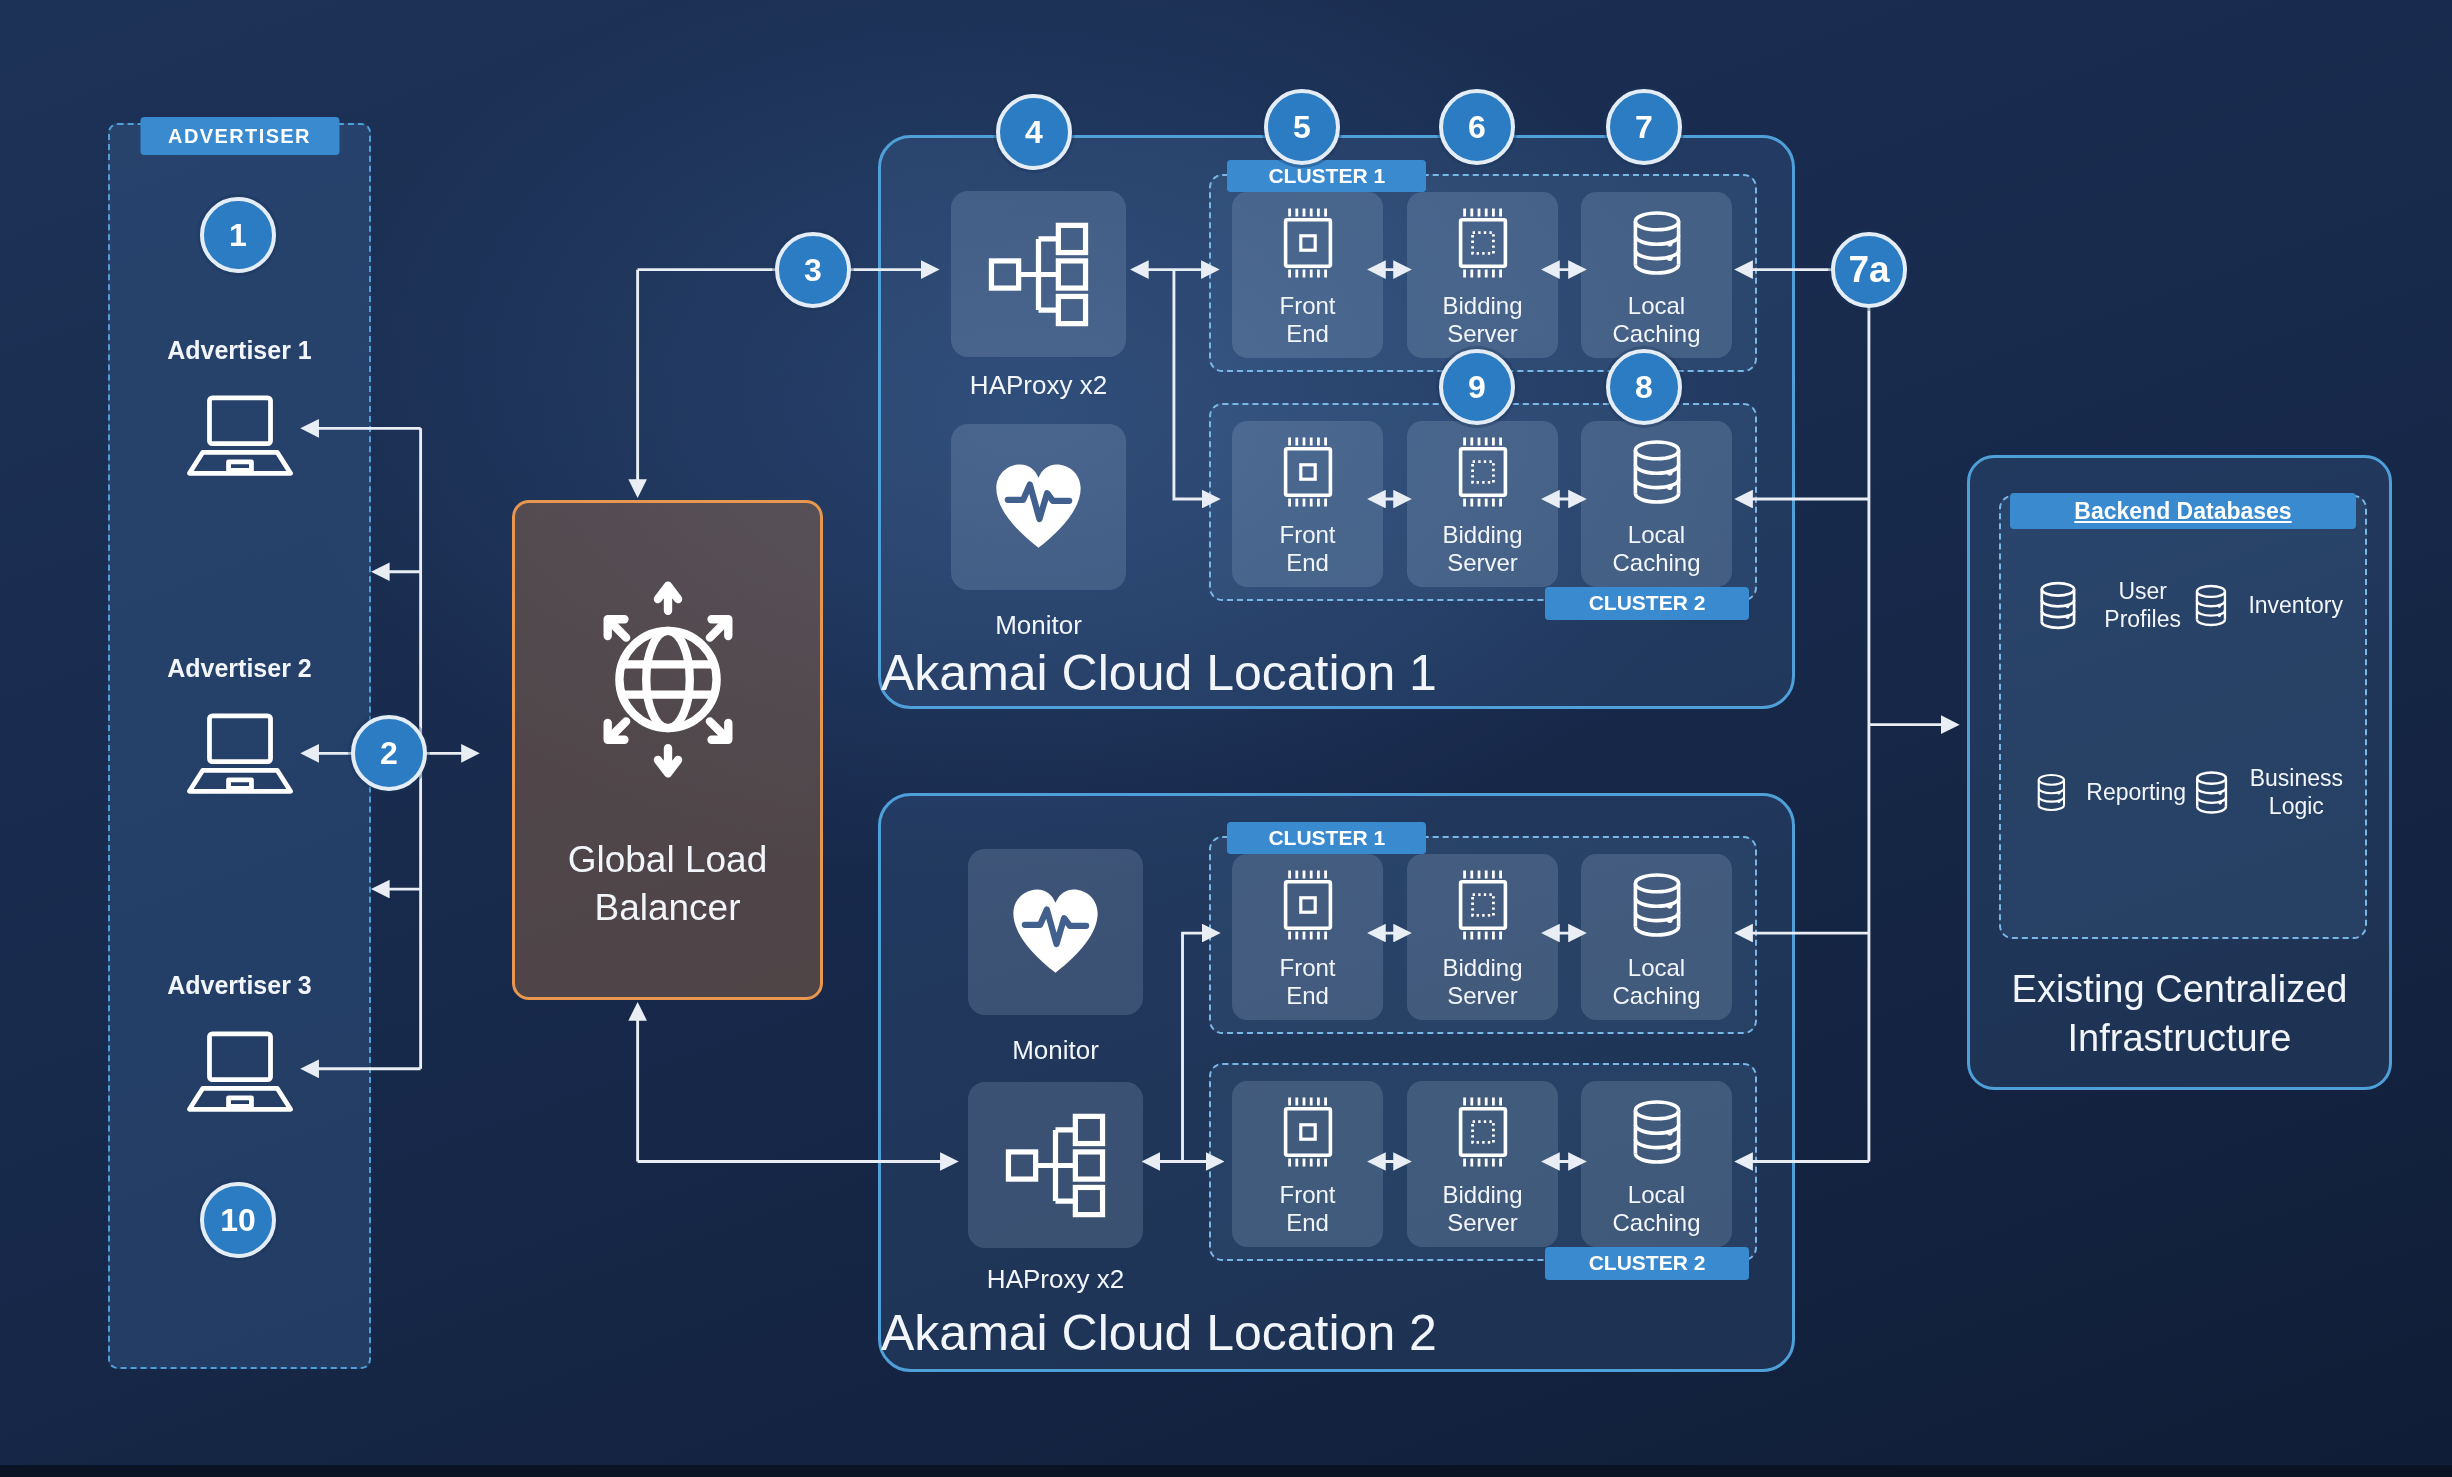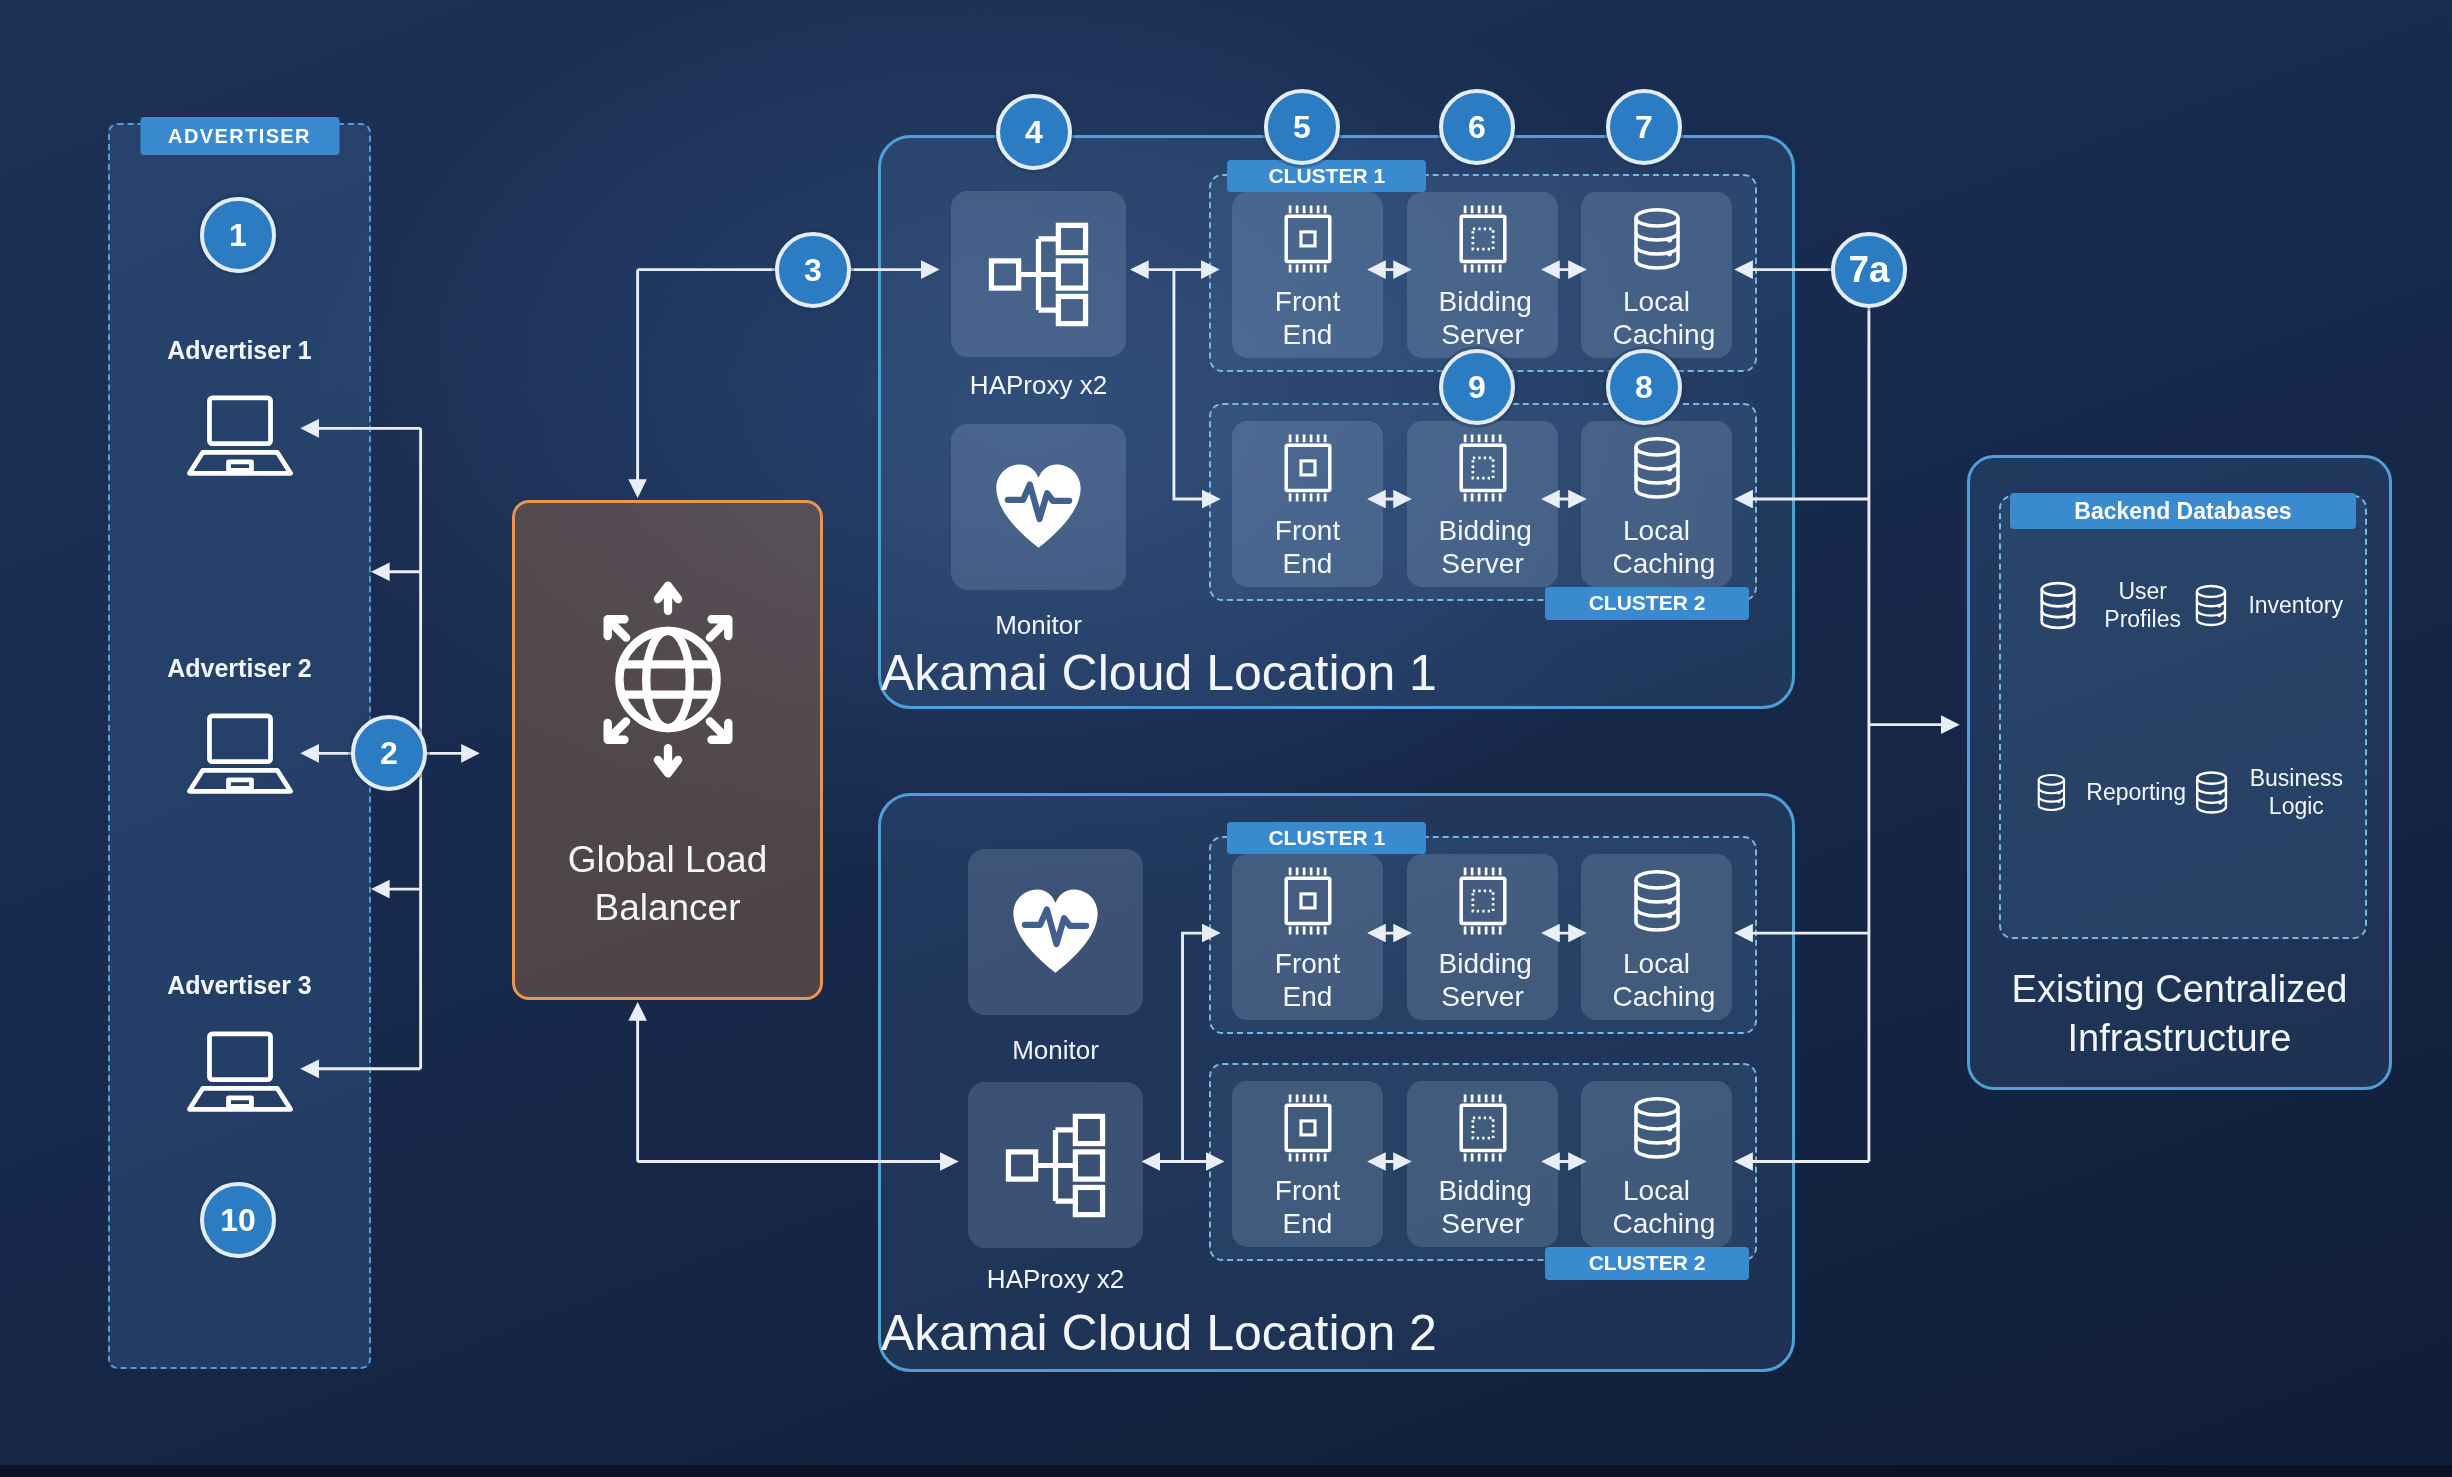--- a/index.html
+++ b/index.html
@@ -21,21 +21,21 @@
   .cluster{position:absolute;box-sizing:border-box;border:2.9px dashed #79b7e6;border-radius:13.4px;background:rgba(116,176,226,0.10);}
 
   
   .tab{position:absolute;background:var(--label-tab-fill,#3a8ad0);color:#fff;display:flex;align-items:center;justify-content:center;
        font-size:21px;font-weight:600;border-radius:3.8px;z-index:6;box-sizing:border-box;white-space:nowrap;}
 
   
   .card{position:absolute;width:151px;height:166px;background:rgba(198,220,241,0.17);border-radius:15.3px;
         display:flex;flex-direction:column;align-items:center;justify-content:center;gap:8.6px;box-sizing:border-box;padding:7.6px 3.8px;}
   .card .icon{width:80px;height:80px;}
-  .clabel{font-size:28px;line-height:1.15;text-align:center;max-width:88px;}
+  .clabel{font-size:24px;line-height:1.15;text-align:center;max-width:88px;}
   .bigcard{position:absolute;width:175px;height:166px;background:rgba(198,220,241,0.17);border-radius:17px;
            display:flex;align-items:center;justify-content:center;}
   .bigcard .icon{width:115px;height:115px;}
   .sideLabel{position:absolute;text-align:center;font-size:26px;}
   .nodeTitle{position:absolute;left:0;width:100%;text-align:left;font-size:50px;}
 
   
   .advName{position:absolute;left:0;width:100%;text-align:center;font-size:25px;font-weight:bold;}
   .laptop{position:absolute;left:50%;transform:translateX(-50%);width:124px;height:90px;}
 
@@ -314,21 +314,21 @@
           </svg>
         <div class="clabel">Local Caching</div>
       </div>
     </div>
 
     <div class="nodeTitle" style="top:508px;">Akamai Cloud Location 2</div>
   </div>
 
   <div class="panel locbox" style="left:1967px;top:455px;width:425px;height:635px;border-radius:27px;">
     <div class="cluster" style="left:29px;top:37px;width:368px;height:444px;">
-      <div class="tab" style="left:50%;top:-3.8px;transform:translateX(-50%);width:346px;height:36px;font-size:23px;">Backend Databases</div>
+      <div class="tab" style="left:50%;top:-3.8px;transform:translateX(-50%);width:346px;height:36px;font-size:23px;text-decoration:underline;">Backend Databases</div>
       <div class="dbcell" style="left:27px;top:63px;">
         <svg class="icon" viewBox="0 0 95 95" width="91" height="91">
             <use href="#ic-db"></use>
           </svg>
         <div class="dblabel">User Profiles</div>
       </div>
       <div class="dbcell" style="left:184px;top:63px;">
         <svg class="icon" viewBox="0 0 95 95" width="91" height="91">
             <use href="#ic-db"></use>
           </svg>

